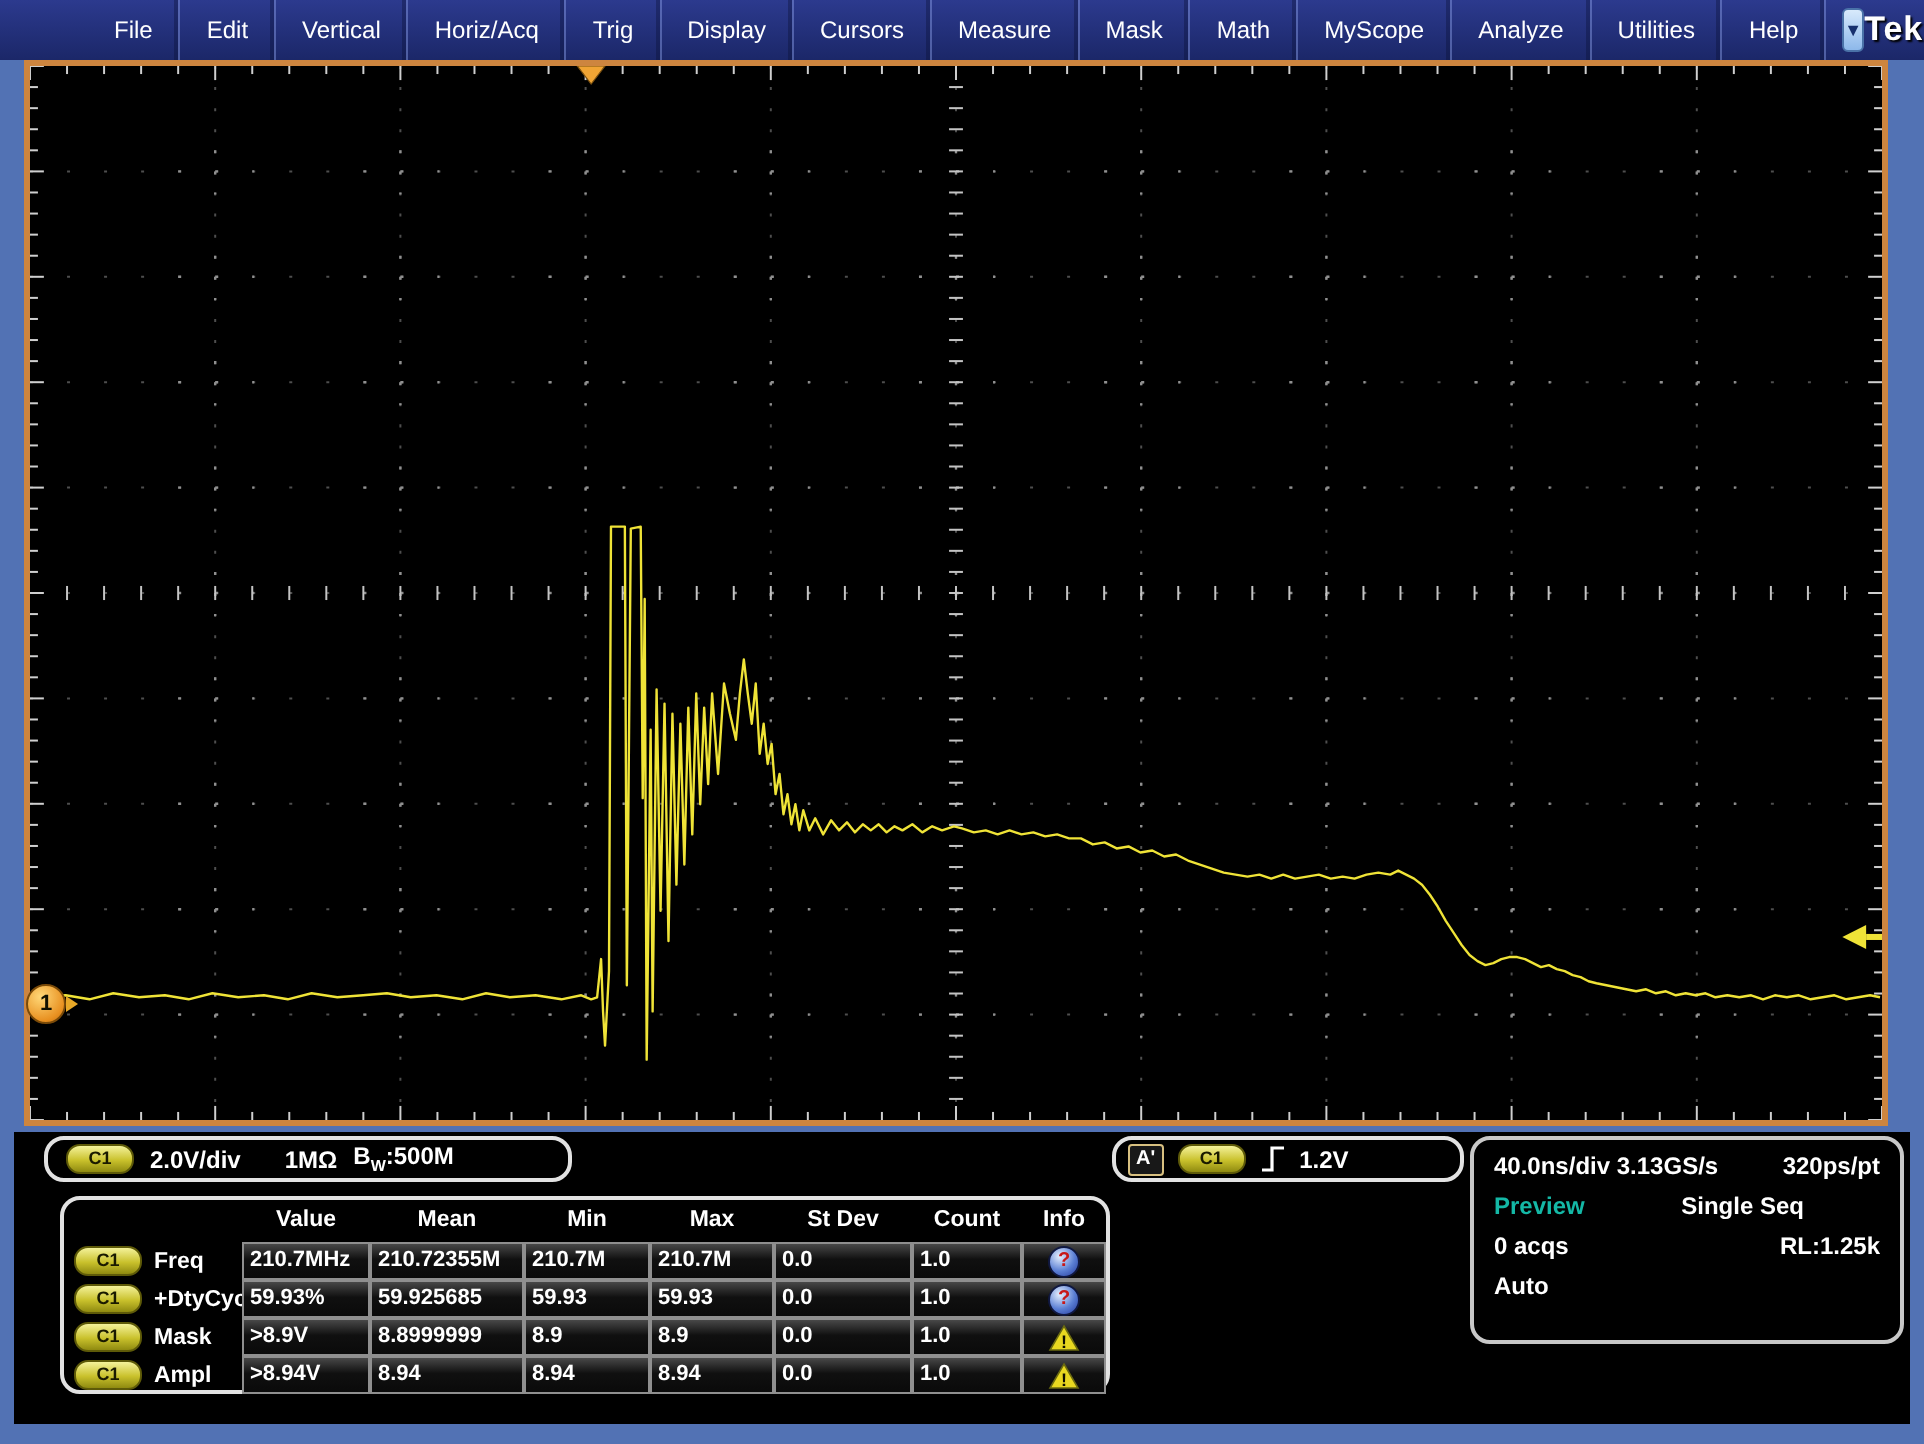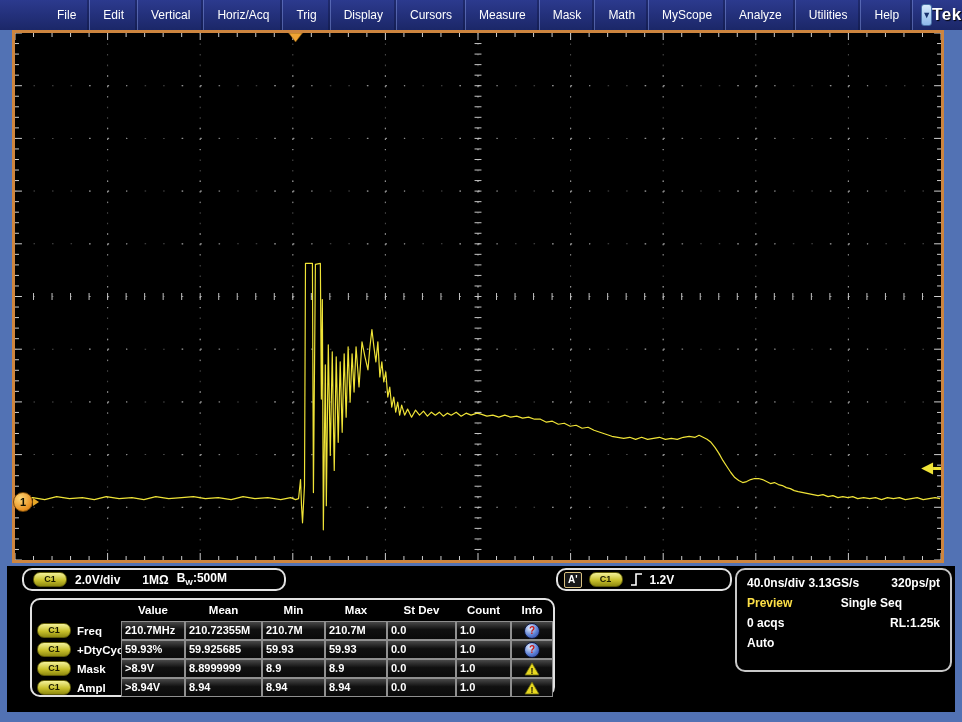--- a/index.html
+++ b/index.html
@@ -39,21 +39,21 @@
         background:linear-gradient(#f4f29a,#c9c12c 55%,#8f8a10);border:1px solid #5e5a08;
         color:#1a1a00;font-size:9px;font-weight:bold;text-align:center;line-height:13px;}
   .ch-panel{left:15px;top:2px;width:264px;height:23px;display:flex;align-items:center;gap:8px;padding:0 9px;}
   .ch-scale{margin-right:14px;}
   sub{font-size:8px;}
   .trig-panel{left:549px;top:2px;width:176px;height:23px;display:flex;align-items:center;gap:7px;padding:0 6px;}
   .abadge{background:#181818;border:1px solid #d8c080;color:#fff;font-size:10px;font-weight:bold;
           padding:0 3px;height:14px;line-height:14px;border-radius:2px;}
   .horiz-panel{left:728px;top:2px;width:217px;height:104px;border-color:#c8c8c8;padding:3px 10px;}
   .hrow{display:flex;justify-content:space-between;line-height:20px;}
-  .preview{color:#fde047;}
+  .preview{color:#14b8a6;}
   .hrow .mid{margin-right:38px;}
   
   .meas-panel{left:23px;top:32px;width:525px;height:99px;padding:2px 3px;}
   .meas-grid{display:grid;grid-template-columns:86px 64px 77px 63px 62px 69px 55px 42px;
              grid-auto-rows:19px;align-items:stretch;}
   .mh{font-size:11.5px;color:#fff;text-align:center;line-height:17px;height:17px;}
   .mlabel{display:flex;align-items:center;gap:6px;padding-left:2px;font-size:11.5px;}
   .mcell{border:1px solid #8f8f8f;background:linear-gradient(#484848,#101010 45%,#0a0a0a);
          font-size:11px;line-height:16px;padding:0 3px;white-space:nowrap;overflow:hidden;}
   .micell{display:flex;align-items:center;justify-content:center;}

